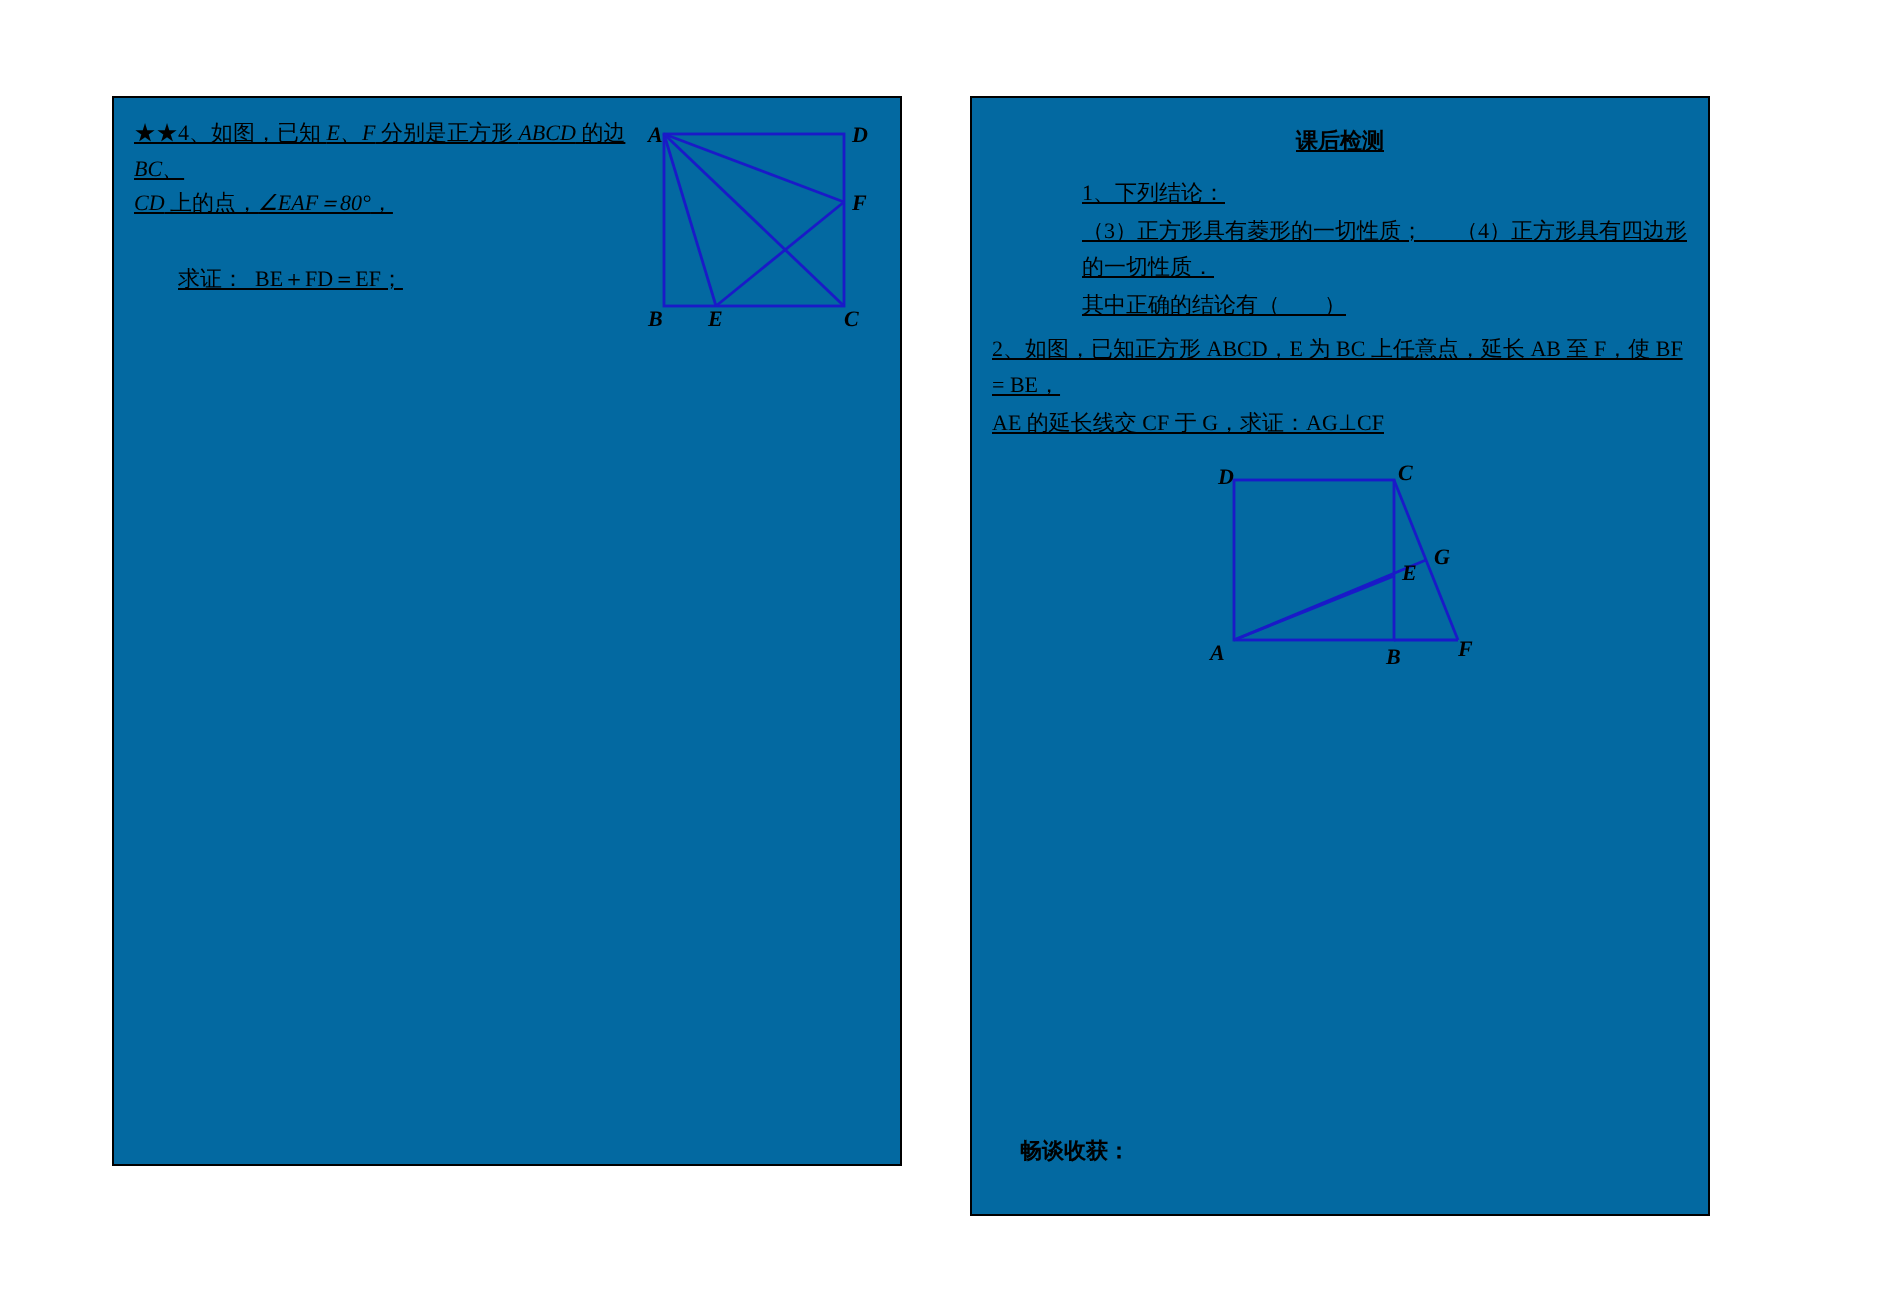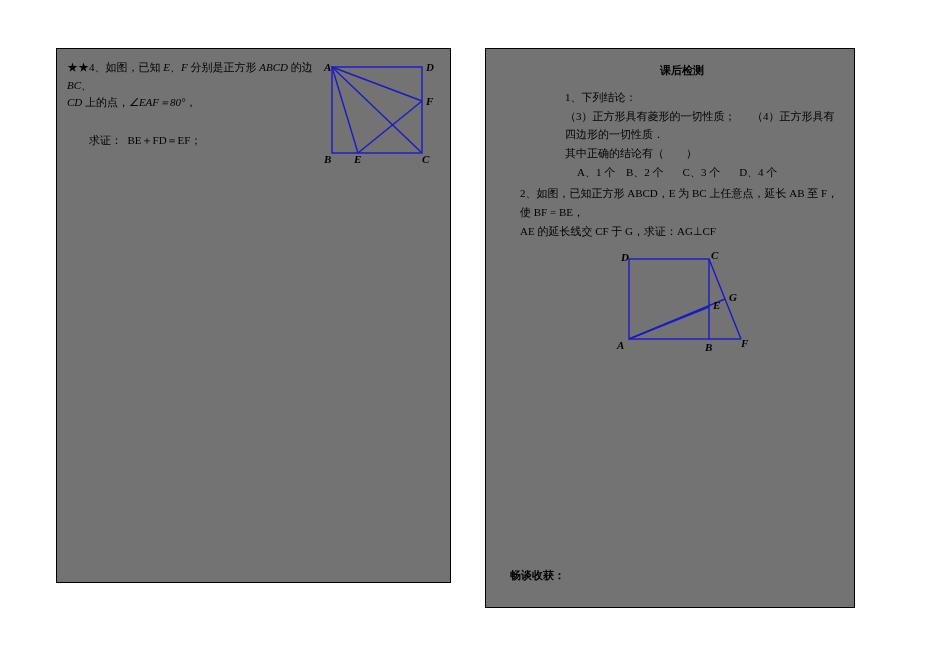--- a/index.html
+++ b/index.html
@@ -12,25 +12,26 @@
     color: #000;
   }
   .sheet {
     display: flex;
     gap: 34px;
     padding: 48px 56px 20px 56px;
     align-items: flex-start;
   }
   .page {
     border: 1px solid #000;
-    background: #737373;
+    background: #0369a1;
     position: relative;
+    text-decoration: underline;
   }
   .page-left  { width: 395px; height: 535px; }
-  .page-right { width: 370px; height: 560px; padding-left: 24px; }
+  .page-right { width: 370px; height: 560px; }
 
   .page-inner { padding: 10px 10px 10px 10px; }
 
   
   .p4-row {
     position: relative;
   }
   .p4-text {
     width: 250px;
     line-height: 1.6;
@@ -140,28 +141,20 @@
       <div class="rtitle">课后检测</div>
 
       <div class="q1">
         <div>1、下列结论：</div>
         <div>
           <span>（3）正方形具有菱形的一切性质；</span>
           &nbsp;&nbsp;&nbsp;&nbsp;
           <span>（4）正方形具有四边形的一切性质．</span>
         </div>
         <div>其中正确的结论有（　　）</div>
-        <div class="opts">
-          <span>A、1 个</span>
-          <span>B、2 个</span>
-          &nbsp;&nbsp;
-          <span>C、3 个</span>
-          &nbsp;&nbsp;
-          <span>D、4 个</span>
-        </div>
       </div>
 
       <div class="q2">
         <div>2、如图，已知正方形 ABCD，E 为 BC 上任意点，延长 AB 至 F，使 BF = BE，</div>
         <div>AE 的延长线交 CF 于 G，求证：AG⊥CF</div>
         <div class="fig2-wrap">
           <svg class="fig2" viewBox="0 0 150 115">
 
             <rect x="22" y="12" width="80" height="80" class="geoline geofill"></rect>
 

